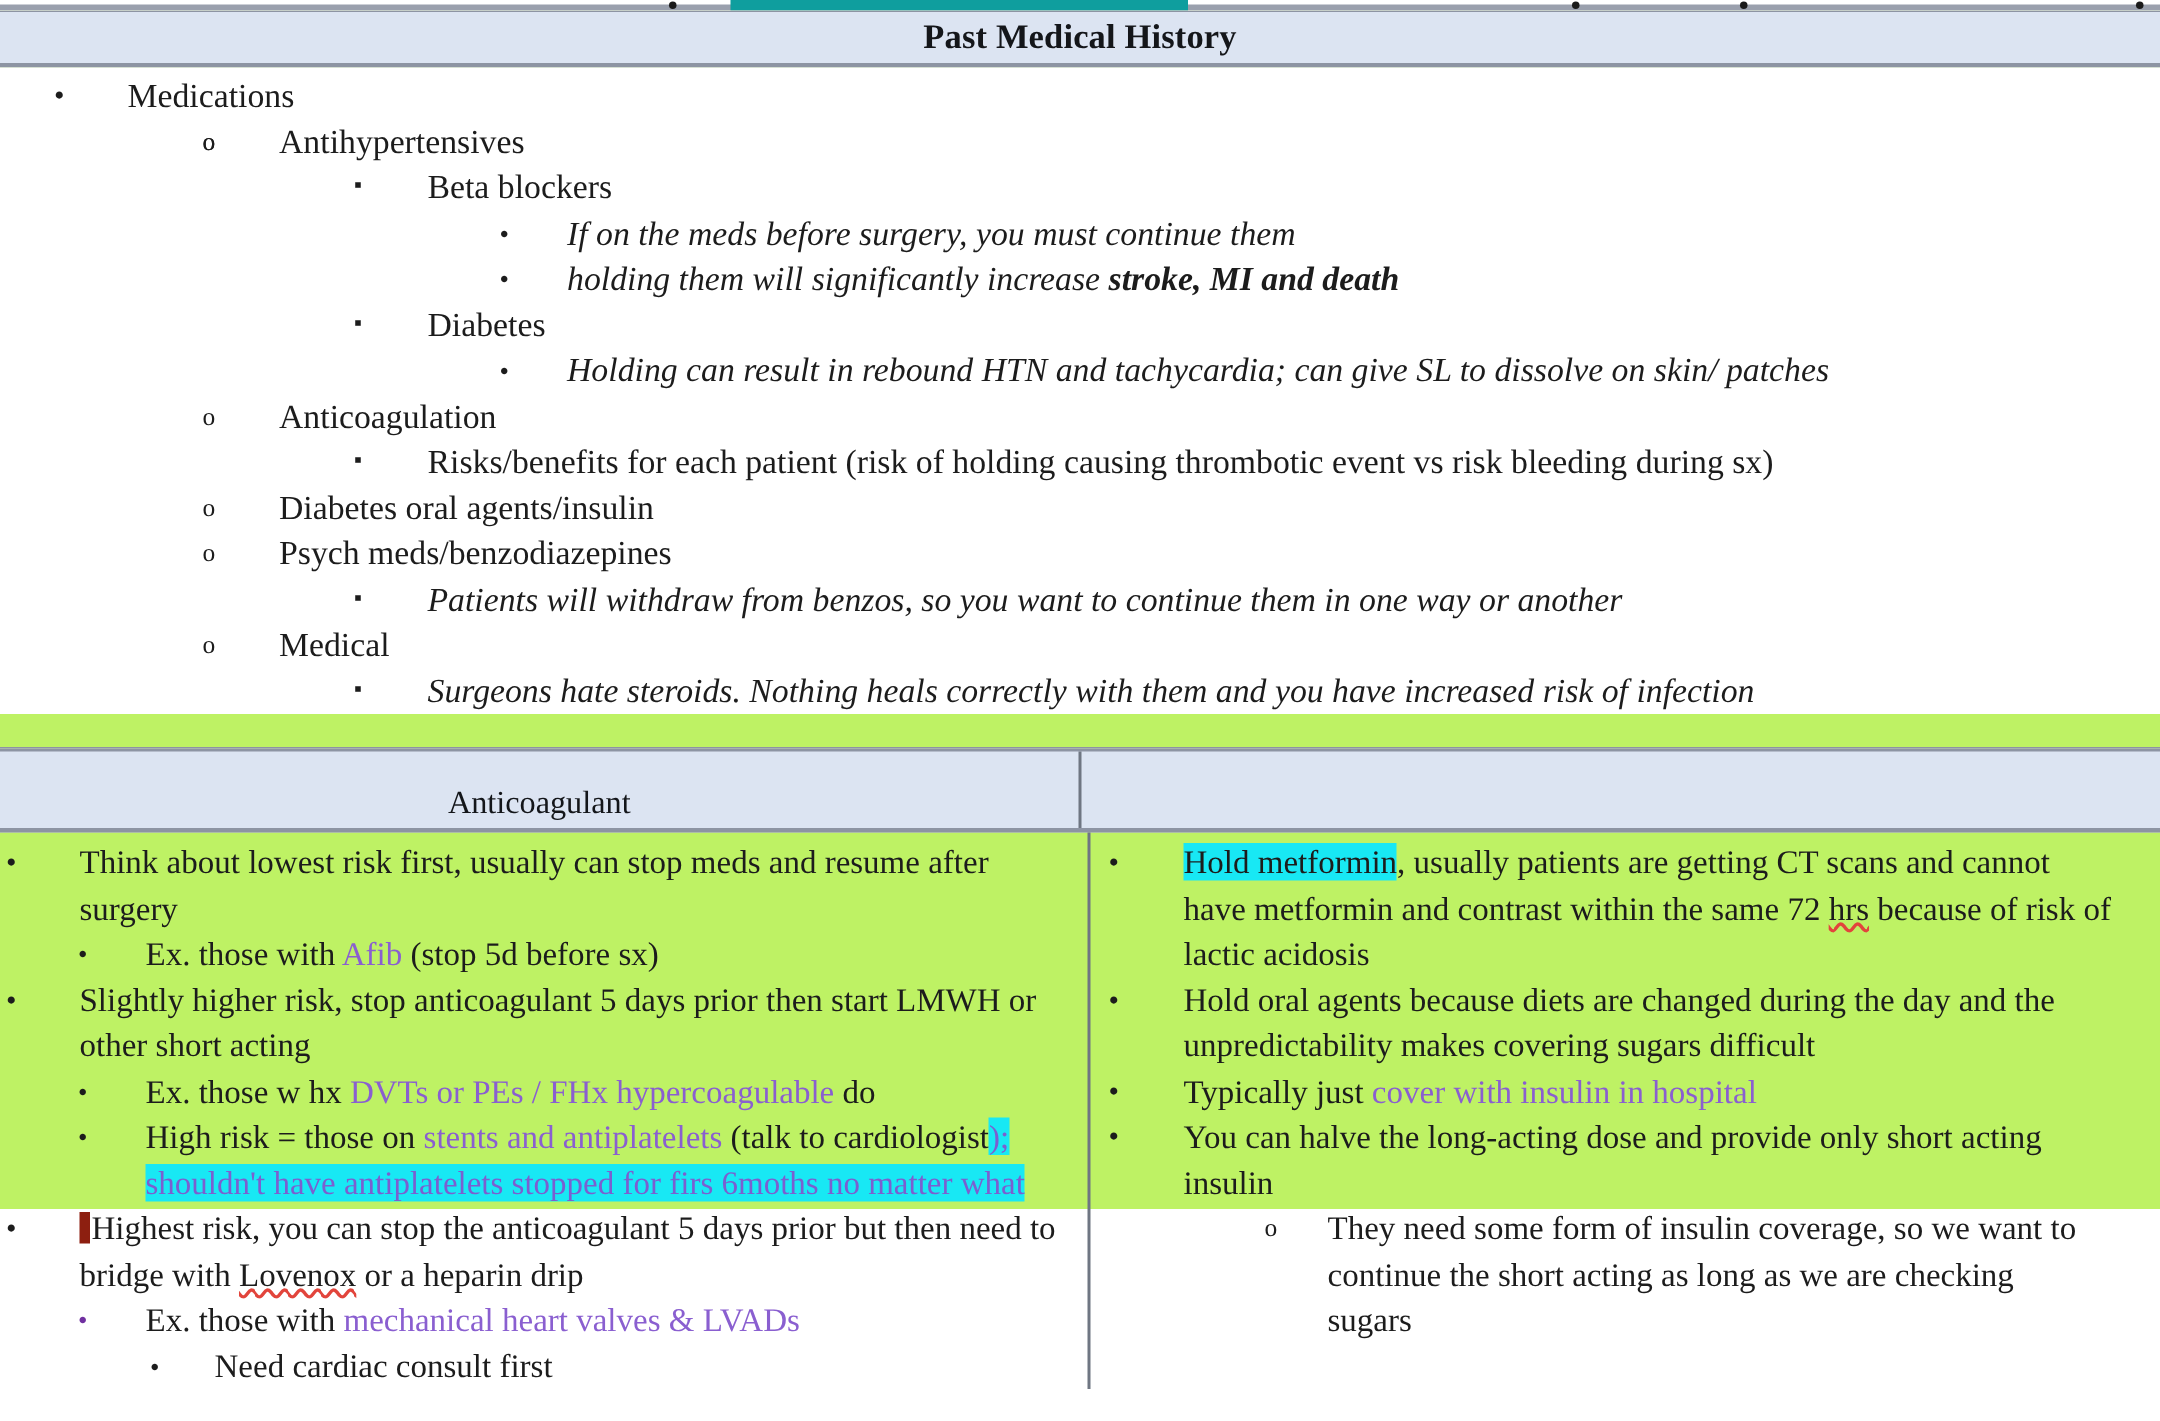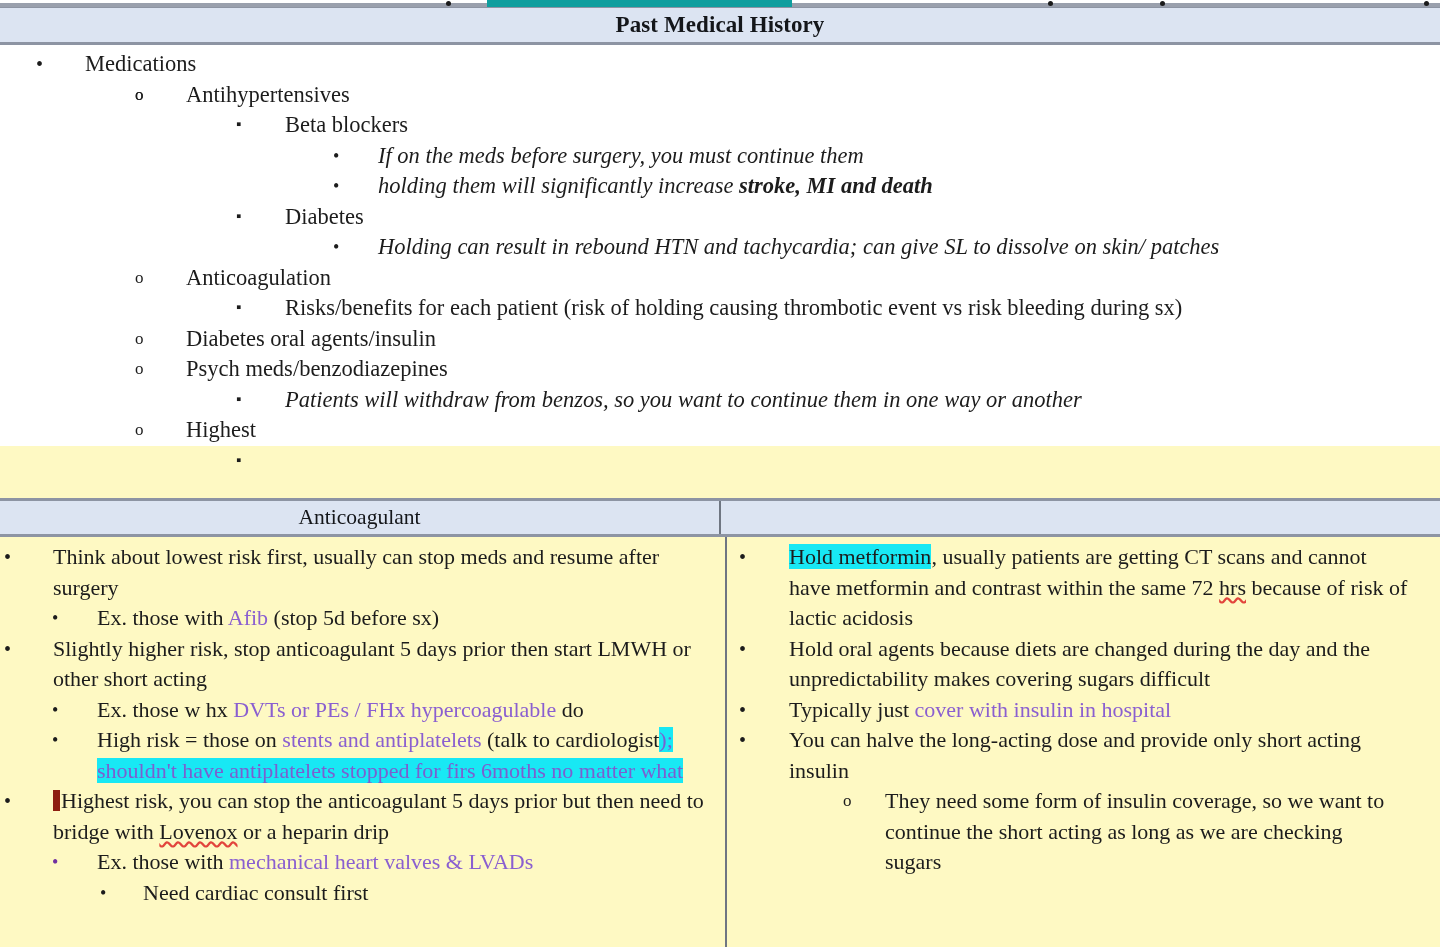--- a/index.html
+++ b/index.html
@@ -12,22 +12,22 @@
     width: 1440px;
     height: 947px;
     overflow: hidden;
     font-family: "Liberation Serif", "DejaVu Serif", serif;
     color: #000000;
   }
 
   #page {
     position: relative;
     width: 1440px;
-    height: 947px;
-    background: #fef9c3;
+    height: 806px;
+    background: #bef264;
   }
 
   
   .top-sliver {
     position: relative;
     height: 7px;
     width: 100%;
     background: #ffffff;
     overflow: hidden;
   }
@@ -112,21 +112,21 @@
   .tbl-head {
     display: flex;
     background: #dce4f2;
     border-bottom: 3px solid #8d94a3;
     border-top: 2px solid #8d94a3;
   }
   .tbl-head .th {
     font-size: 21.5px;
     line-height: 27px;
     text-align: center;
-    padding: 3px 0 3px 0;
+    padding: 21px 0 3px 0;
     color: #14161a;
   }
   .tbl-body { display: flex; flex: 1 1 auto; }
   .col-l { width: 719px; flex: 0 0 719px; }
   .col-r { flex: 1 1 auto; border-left: 2px solid #6f7682; }
   .tbl-head .th.col-l { border-right: 2px solid #6f7682; }
 
   .cell { padding: 5px 6px 0 0; }
 
   .tli {
@@ -199,22 +199,22 @@
       <div class="li lvl3"><span class="bul">▪</span><span>Beta blockers</span></div>
       <div class="li lvl4"><span class="bul">•</span><span class="it">If on the meds before surgery, you must continue them</span></div>
       <div class="li lvl4"><span class="bul">•</span><span class="it">holding them will significantly increase </span><span class="it bd">stroke, MI and death</span></div>
       <div class="li lvl3"><span class="bul">▪</span><span>Diabetes</span></div>
       <div class="li lvl4"><span class="bul">•</span><span class="it">Holding can result in rebound HTN and tachycardia; can give SL to dissolve on skin/ patches</span></div>
       <div class="li lvl2"><span class="bul">o</span><span>Anticoagulation</span></div>
       <div class="li lvl3"><span class="bul">▪</span><span>Risks/benefits for each patient (risk of holding causing thrombotic event vs risk bleeding during sx)</span></div>
       <div class="li lvl2"><span class="bul">o</span><span>Diabetes oral agents/insulin</span></div>
       <div class="li lvl2"><span class="bul">o</span><span>Psych meds/benzodiazepines</span></div>
       <div class="li lvl3"><span class="bul">▪</span><span class="it">Patients will withdraw from benzos, so you want to continue them in one way or another</span></div>
-      <div class="li lvl2"><span class="bul">o</span><span>Highest</span></div>
-      <div class="li lvl3"><span class="bul">▪</span></div>
+      <div class="li lvl2"><span class="bul">o</span><span>Medical</span></div>
+      <div class="li lvl3"><span class="bul">▪</span><span class="it">Surgeons hate steroids. Nothing heals correctly with them and you have increased risk of infection</span></div>
     </div>
 
   <div class="tbl">
     <div class="tbl-head">
       <div class="th col-l">Anticoagulant</div>
     </div>
     <div class="tbl-body">
       <div class="col-l cell" id="col-left">
           <div class="tli t1"><span class="bul">•</span><span>Think about lowest risk first, usually can stop meds and resume after surgery</span></div>
           <div class="tli t2"><span class="bul">•</span><span>Ex. those with </span><span class="purple">Afib</span><span> (stop 5d before sx)</span></div>

